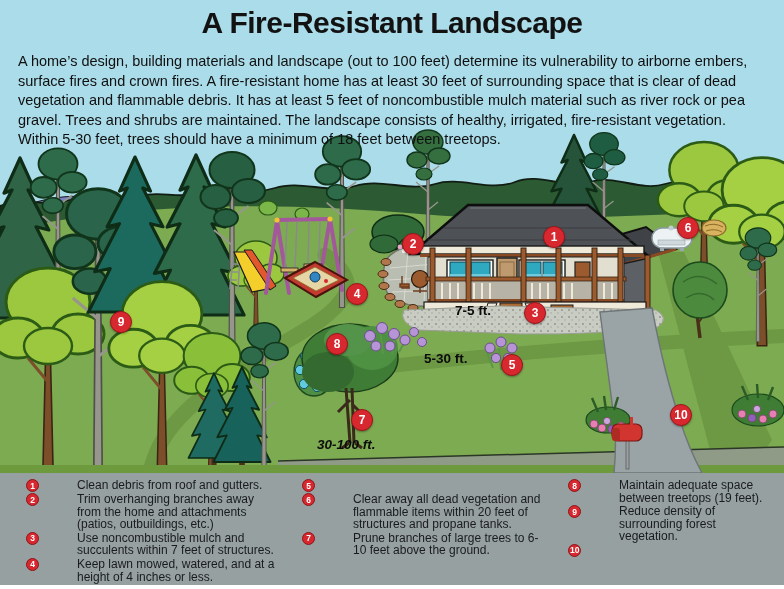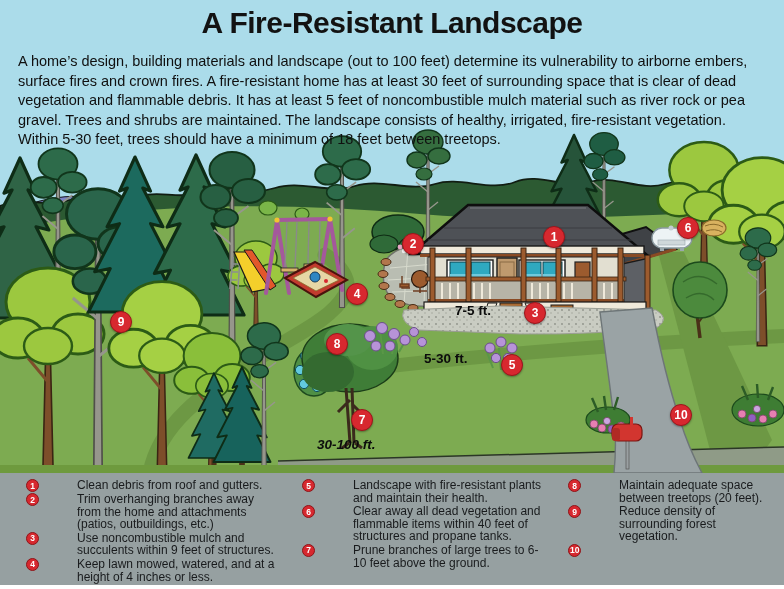--- a/index.html
+++ b/index.html
@@ -366,45 +366,44 @@
         <div class="legend-item">
           <span class="badge">1</span>
           <span class="legend-text">Clean debris from roof and gutters.</span>
         </div>
         <div class="legend-item">
           <span class="badge">2</span>
           <span class="legend-text">Trim overhanging branches away from the home and attachments (patios, outbuildings, etc.)</span>
         </div>
         <div class="legend-item">
           <span class="badge">3</span>
-          <span class="legend-text">Use noncombustible mulch and succulents within 9 feet of structures.</span>
+          <span class="legend-text">Use noncombustible mulch and succulents within 7 feet of structures.</span>
         </div>
         <div class="legend-item">
           <span class="badge">4</span>
           <span class="legend-text">Keep lawn mowed, watered, and at a height of 4 inches or less.</span>
         </div>
       </div>
       <div class="legend-col">
         <div class="legend-item">
           <span class="badge">5</span>
-          <span class="legend-text">Landscape with fire-resistant plants and maintain their health.</span>
         </div>
         <div class="legend-item">
           <span class="badge">6</span>
-          <span class="legend-text">Clear away all dead vegetation and flammable items within 40 feet of structures and propane tanks.</span>
+          <span class="legend-text">Clear away all dead vegetation and flammable items within 20 feet of structures and propane tanks.</span>
         </div>
         <div class="legend-item">
           <span class="badge">7</span>
           <span class="legend-text">Prune branches of large trees to 6-10 feet above the ground.</span>
         </div>
       </div>
       <div class="legend-col">
         <div class="legend-item">
           <span class="badge">8</span>
-          <span class="legend-text">Maintain adequate space between treetops (20 feet).</span>
+          <span class="legend-text">Maintain adequate space between treetops (19 feet).</span>
         </div>
         <div class="legend-item">
           <span class="badge">9</span>
           <span class="legend-text">Reduce density of surrounding forest vegetation.</span>
         </div>
         <div class="legend-item">
           <span class="badge">10</span>
         </div>
       </div>
     </div>

